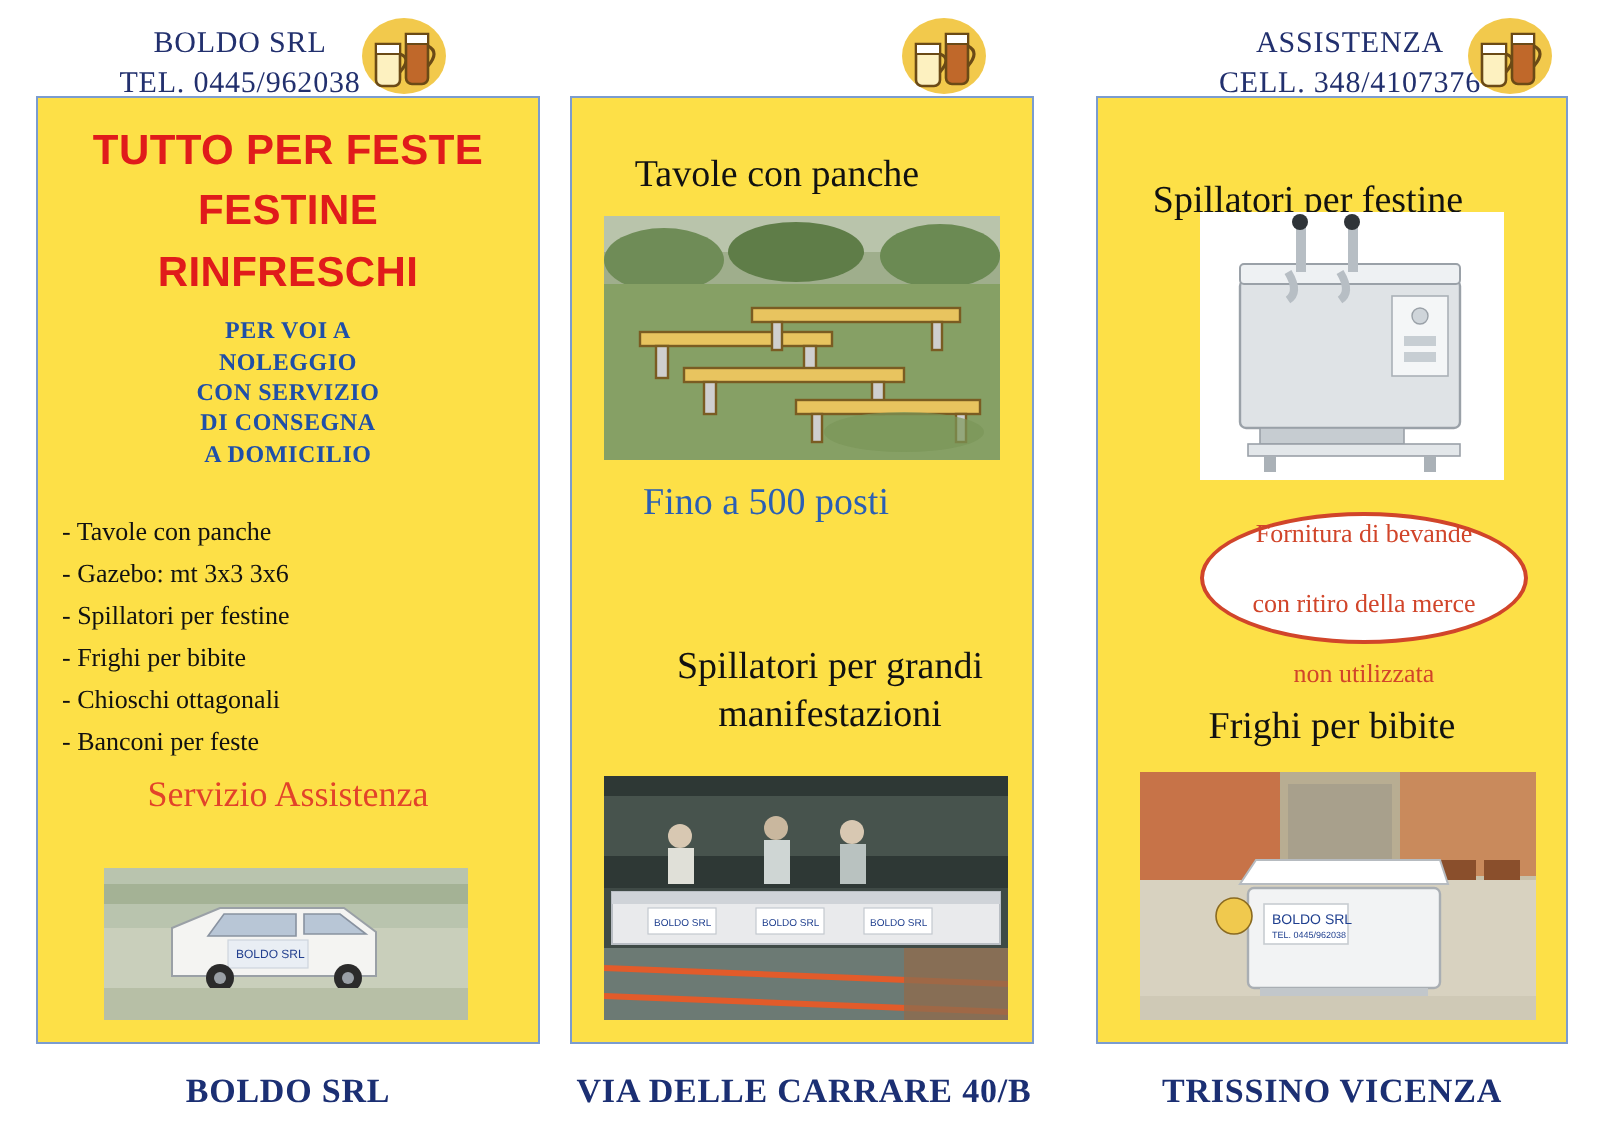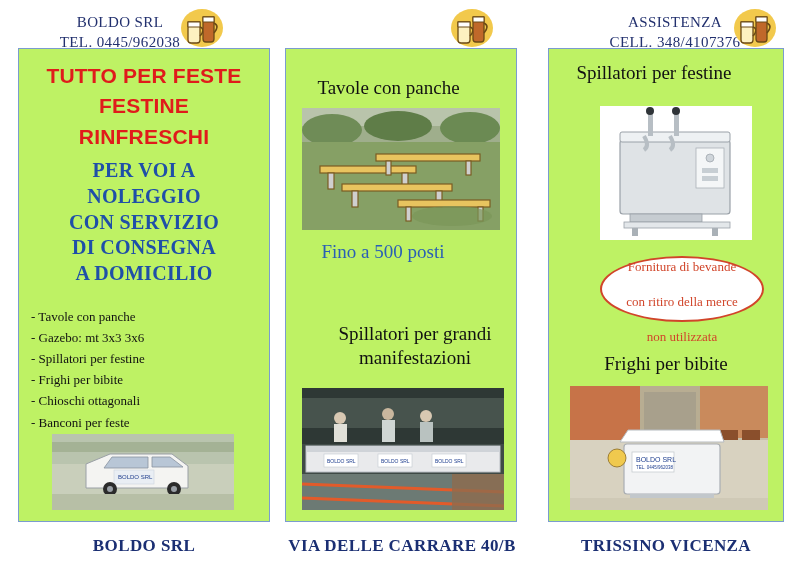--- a/index.html
+++ b/index.html
@@ -9,21 +9,21 @@
     font-family:"Liberation Serif", serif;
     overflow:hidden;
     position:relative;
   }
   .page{position:relative;width:800px;height:573px;}
 
   
   .panel{
     position:absolute;
     border:1px solid #7b9ccf;
-    background:#bef264;
+    background:#fde047;
     box-sizing:border-box;
   }
 
   
   .topblock{position:absolute;text-align:center;}
   .topblock .line{
     font-family:"Liberation Serif", serif;
     font-size:15px;
     color:#22306e;
     letter-spacing:.4px;
@@ -45,21 +45,21 @@
     font-weight:bold;
     font-size:21px;
     text-align:center;
     line-height:1.45;
     letter-spacing:.2px;
   }
   .blue-sub{
     color:#1f4fa8;
     font-family:"Liberation Serif", serif;
     font-weight:bold;
-    font-size:20px;
+    font-size:12px;
     text-align:center;
     line-height:1.28;
     letter-spacing:.3px;
   }
   .list{
     margin-top:20px;
     padding:0 0 0 12px;
     color:#111;
     font-size:13px;
     line-height:1.62;
@@ -274,21 +274,21 @@
         <line x1="0" y1="110" x2="202" y2="118"></line>
       </g>
       <rect x="150" y="86" width="52" height="36" fill="#8e6b4e" opacity="0.8"></rect>
     </svg>
   </div>
 
   <div class="footer" style="left:280px;top:536px;width:244px;">VIA DELLE CARRARE 40/B</div>
 
   <div class="panel" style="left:548px;top:48px;width:236px;height:474px;"></div>
 
-  <div class="cap" style="position:absolute;left:548px;top:61px;width:212px;">Spillatori per festine</div>
+  <div class="cap" style="position:absolute;left:548px;top:89px;width:212px;">Spillatori per festine</div>
 
   <div class="photo" style="left:600px;top:106px;width:152px;height:134px;background:#ffffff;">
     <svg viewBox="0 0 152 134" xmlns="http://www.w3.org/2000/svg" preserveAspectRatio="none">
       <rect width="152" height="134" fill="#ffffff"></rect>
 
       <rect x="20" y="34" width="110" height="74" rx="3" fill="#dfe3e6" stroke="#9aa1a8" stroke-width="1.2"></rect>
       <rect x="20" y="26" width="110" height="10" rx="2" fill="#eef1f3" stroke="#9aa1a8" stroke-width="1"></rect>
 
       <rect x="48" y="6" width="5" height="24" fill="#b7bec4"></rect>
       <path d="M44 30 q6 10 0 14" fill="none" stroke="#b7bec4" stroke-width="4"></path>

